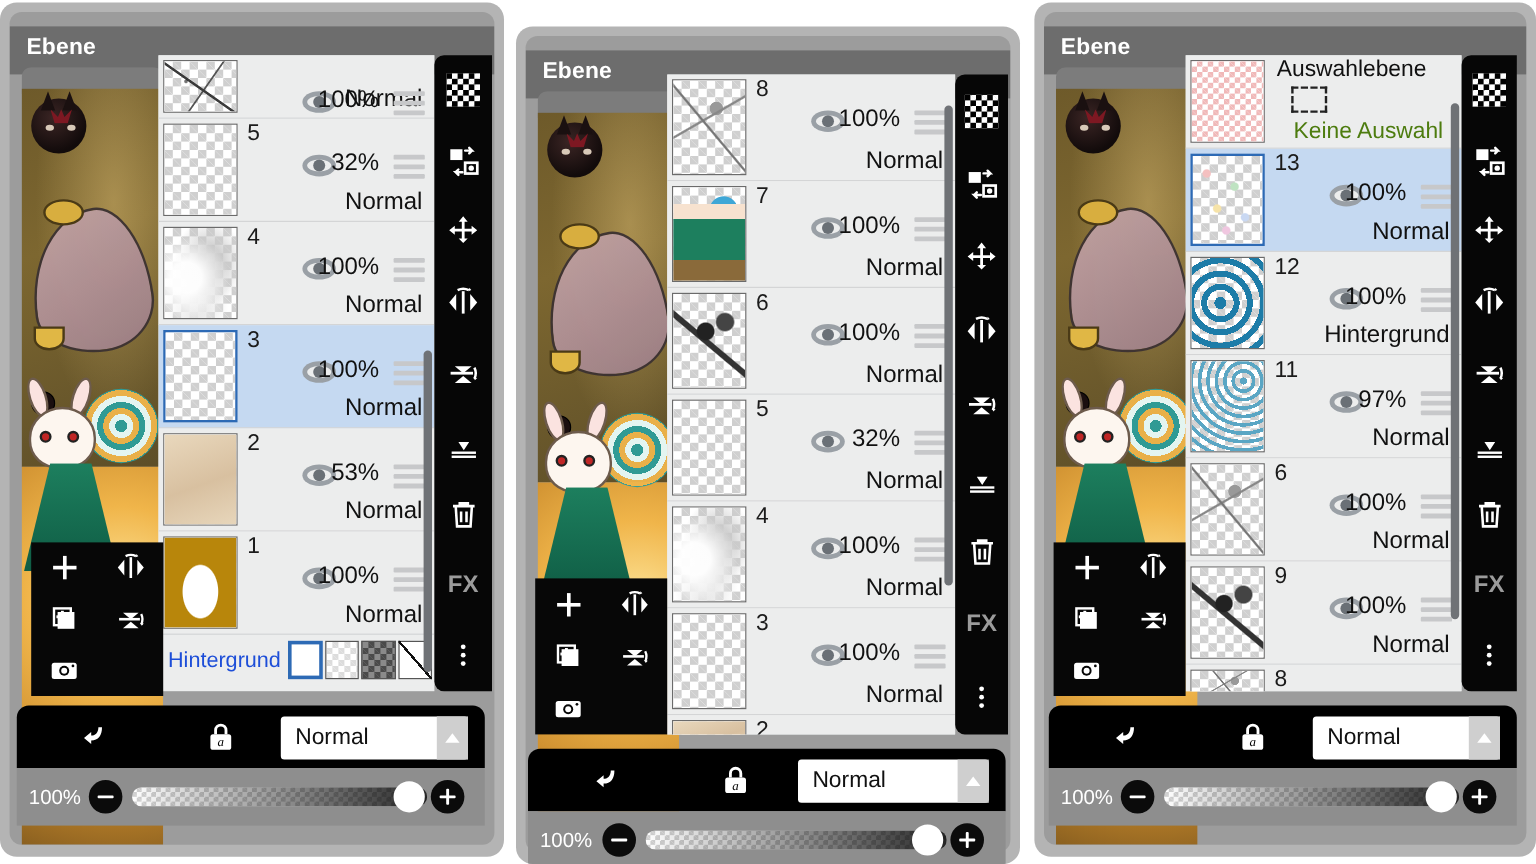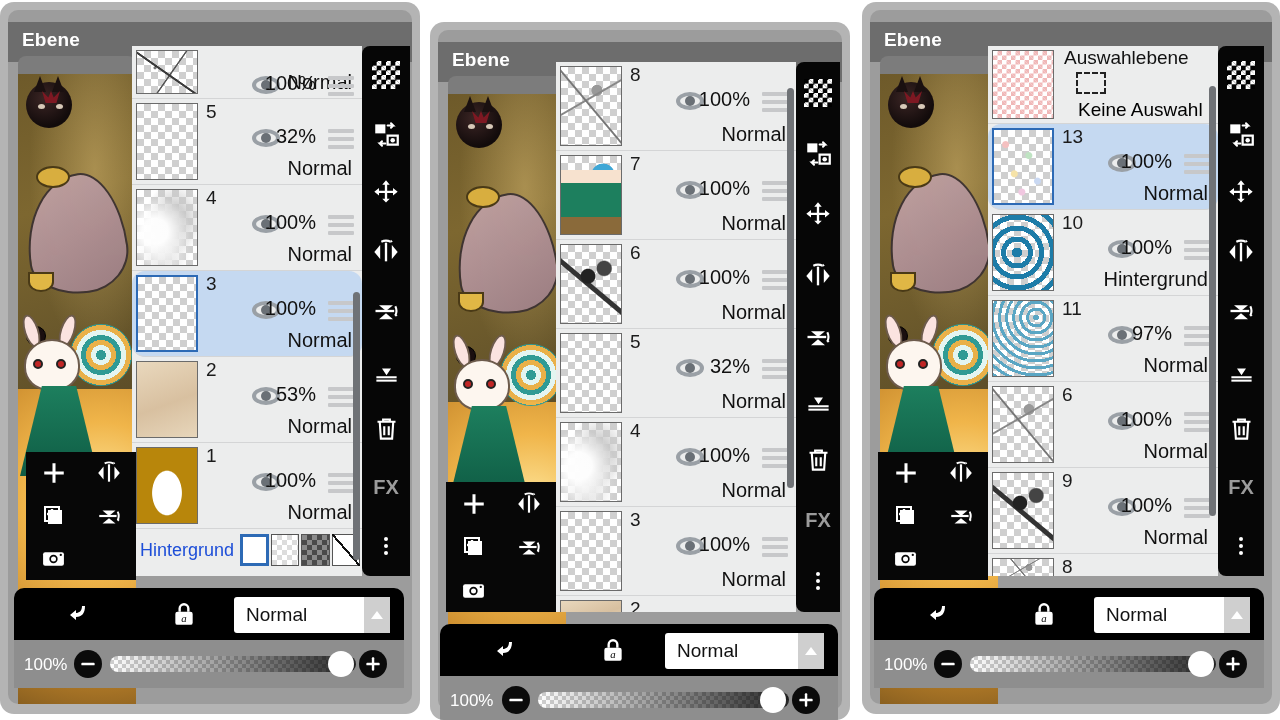--- a/index.html
+++ b/index.html
@@ -50,21 +50,21 @@
   .art .bEyeL{position:absolute;left:15px;top:285px;width:10px;height:10px;border-radius:50%;background:#c02626;border:2px solid #222;}
   .art .bEyeR{position:absolute;left:38px;top:285px;width:10px;height:10px;border-radius:50%;background:#c02626;border:2px solid #222;}
   .art .dress{position:absolute;left:2px;top:312px;width:78px;height:90px;background:linear-gradient(180deg,#1d7f5e,#0f5c44);
     clip-path:polygon(28% 0,72% 0,100% 100%,0 100%);}
   .art .gem{position:absolute;left:8px;top:252px;width:20px;height:20px;border-radius:50%;background:#1a0f0f;border:1px solid #000;}
 
   
   .layerlist{ position:absolute; background:#eceded; overflow:hidden; }
   .lrow{ position:relative; display:flex; align-items:stretch; border-bottom:1px solid #d4d5d6;
          background:#eceded; height:88px; }
-  .lrow.sel{ background:#c5d9f1;border-radius:13px; }
+  .lrow.sel{ background:#c5d9f1; }
   .thumb{ width:62px; margin:4px 6px 4px 4px; border:1px solid #6b6b6b; background:#fff; position:relative; overflow:hidden; flex:0 0 auto;}
   .lrow.sel .thumb{ border:2px solid #2d6ab5; }
   .checker{ position:absolute; inset:0;
     background-image:
       linear-gradient(45deg,#cfcfcf 25%,transparent 25%,transparent 75%,#cfcfcf 75%),
       linear-gradient(45deg,#cfcfcf 25%,transparent 25%,transparent 75%,#cfcfcf 75%);
     background-size:14px 14px; background-position:0 0,7px 7px; background-color:#fff;}
   .checker.pink{
     background-image:
       linear-gradient(45deg,#f0b8b8 25%,transparent 25%,transparent 75%,#f0b8b8 75%),
@@ -79,21 +79,21 @@
   .eye .wht{ position:absolute;left:4px;top:4px;width:20px;height:10px;border-radius:50%;background:#eceded;}
   .lop{ position:absolute; right:46px; top:26px; font-size:20px; color:#111; text-align:right;}
   .lbl{ position:absolute; right:10px; bottom:4px; font-size:20px; color:#111;}
   .hmb{ position:absolute; right:8px; top:30px; width:26px; }
   .hmb i{ display:block; height:4px; background:#c7c8ca; margin-bottom:4px; border-radius:1px;}
 
   
   .selrow{ height:78px; }
   .selrow .selttl{ position:absolute; left:4px; top:1px; font-size:19px; color:#111; white-space:nowrap;}
   .selrow .dashbox{ position:absolute; left:16px; top:26px; width:30px; height:22px; border:2px dashed #222;}
-  .selrow .selsub{ position:absolute; left:18px; bottom:2px; font-size:19px; color:#000000; white-space:nowrap;}
+  .selrow .selsub{ position:absolute; left:18px; bottom:2px; font-size:19px; color:#4d7c0f; white-space:nowrap;}
 
   
   .tArtLine::after{content:"";position:absolute;inset:0;
     background:
       radial-gradient(circle at 30% 40%, rgba(0,0,0,.55) 0 1px, transparent 2px),
       linear-gradient(35deg,transparent 46%,#3a3a3a 47%,#3a3a3a 49%,transparent 50%),
       linear-gradient(125deg,transparent 54%,#555 55%,#555 56%,transparent 57%);}
   .tCloud::after{content:"";position:absolute;inset:0;
     background:radial-gradient(ellipse at 30% 55%,rgba(255,255,255,.95) 0 22%,transparent 60%),
                radial-gradient(ellipse at 62% 38%,rgba(200,200,200,.9) 0 18%,transparent 55%),
@@ -841,21 +841,21 @@
               <i></i>
               <i></i>
             </div>
           </div>
         </div>
         <div class="lrow" style="height:86px">
           <div class="thumb">
             <div class="checker tWave"></div>
           </div>
           <div class="lbody">
-            <div class="lnum">10</div>
+            <div class="lnum">12</div>
             <div class="eye">
               <div class="out"></div>
               <div class="wht"></div>
               <div class="pup"></div>
             </div>
             <div class="lop">100%</div>
             <div class="lbl">Hintergrund</div>
             <div class="hmb">
               <i></i>
               <i></i>

